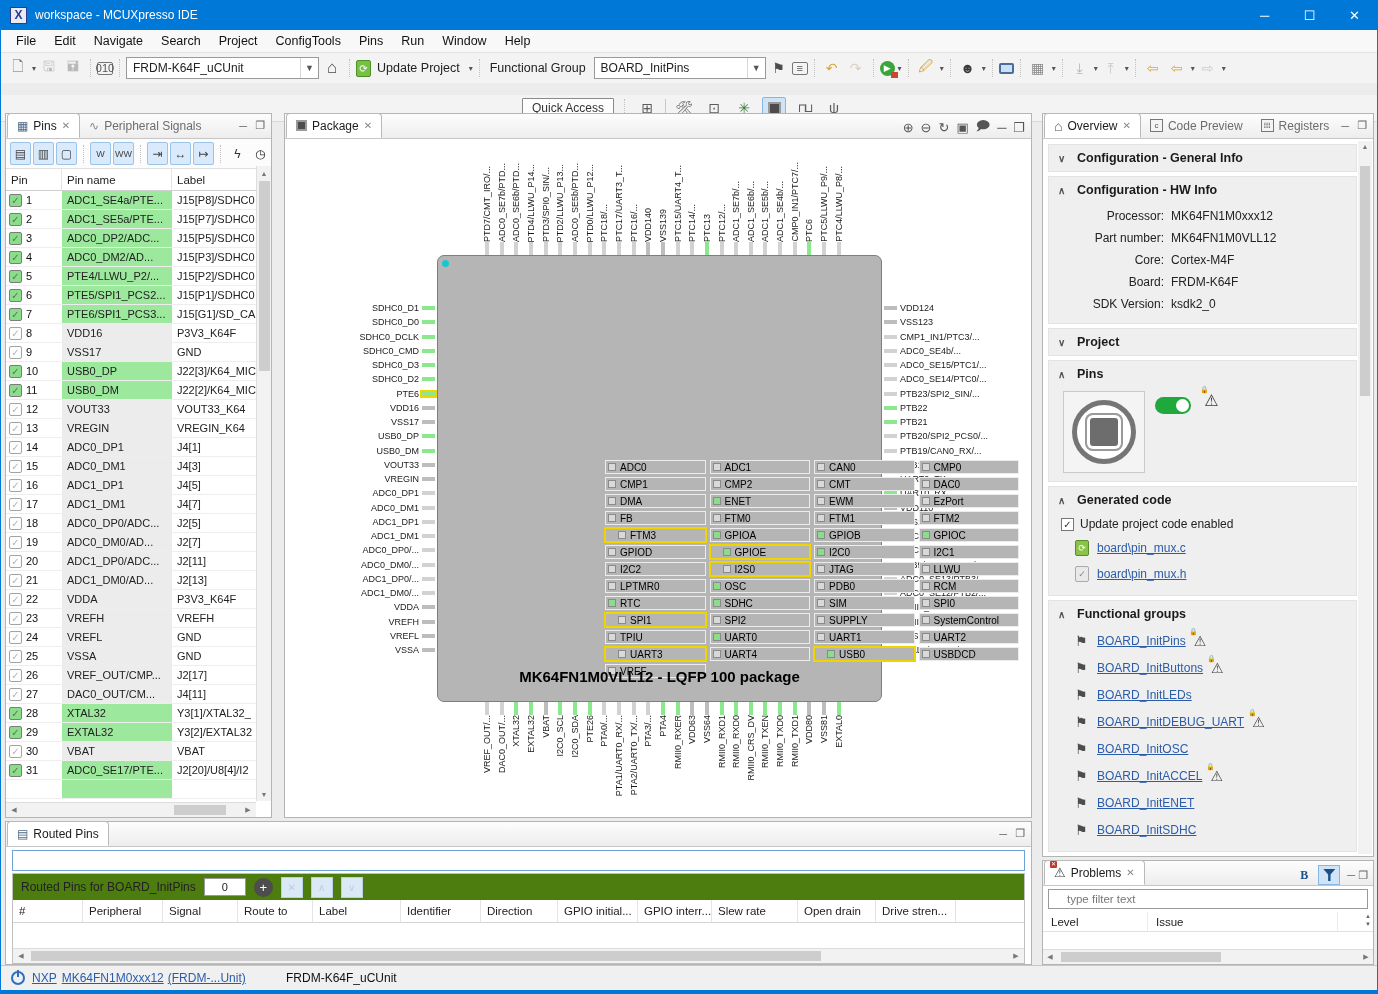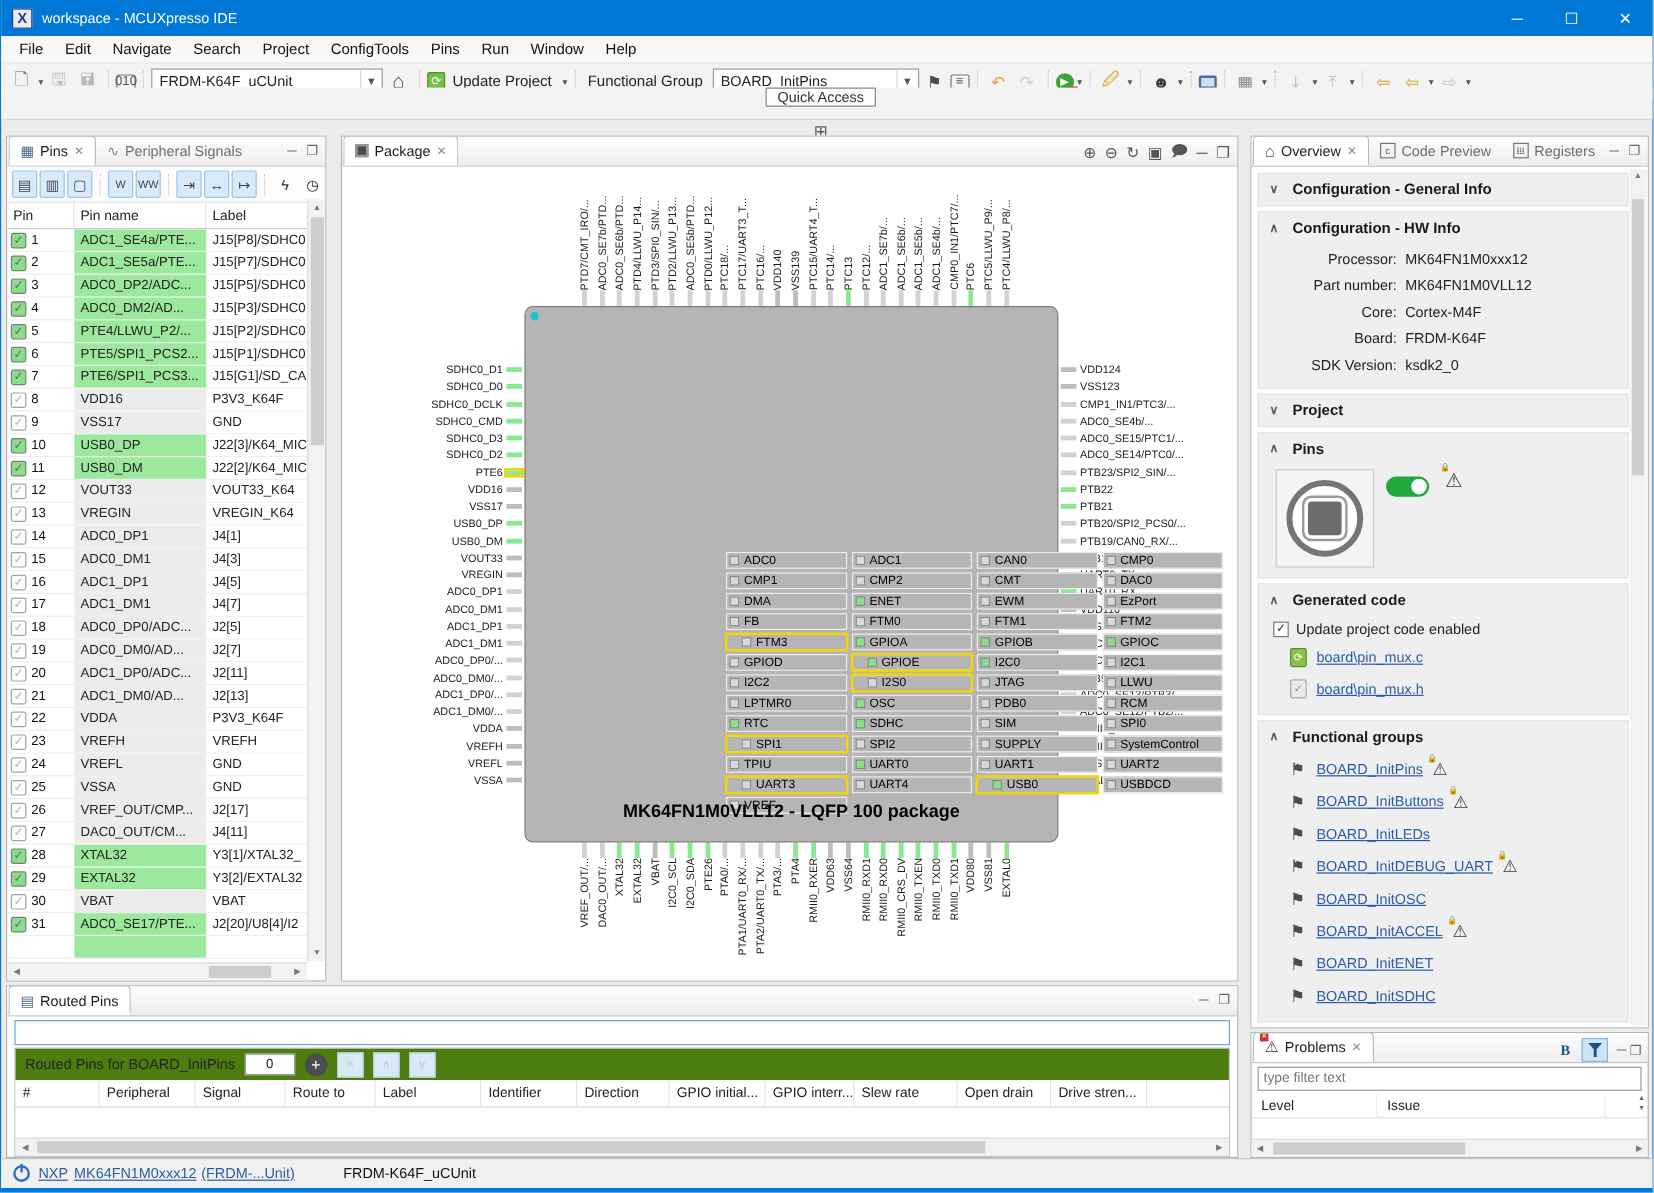--- a/index.html
+++ b/index.html
@@ -13,21 +13,21 @@
   .title-text{font-size:12px;}
   .win-btns{margin-left:auto;display:flex;height:30px;}
   .win-btn{width:45px;display:flex;align-items:center;justify-content:center;font-size:13px;color:#fff;}
 
   
   .menubar{position:absolute;left:0;top:30px;right:0;height:23px;background:#f8f8f8;display:flex;align-items:center;padding-left:6px;border-bottom:1px solid #e2e2e2;}
   .menu-item{padding:3px 9px;color:#111;font-size:12.5px;cursor:default;}
 
   
   .toolbar1{position:absolute;left:0;top:53px;right:0;height:30px;background:#f3f3f3;display:flex;align-items:center;padding-left:6px;gap:2px;}
-  .toolbar2{position:absolute;left:0;top:73px;right:0;height:27px;background:#f3f3f3;border-bottom:1px solid #d9d9d9;display:flex;align-items:center;justify-content:flex-start;padding-right:10px;gap:6px;flex-direction:column;}
+  .toolbar2{position:absolute;left:0;top:95px;right:0;height:27px;background:#f3f3f3;border-bottom:1px solid #d9d9d9;display:flex;align-items:center;justify-content:center;padding-right:10px;gap:6px;}
   .tico{min-width:22px;height:22px;display:inline-flex;align-items:center;justify-content:center;color:#6d6d6d;font-size:14px;border-radius:2px;}
   .tico.small{font-size:11px;min-width:16px;}
   .tsep{width:1px;height:18px;border-left:1px dotted #c2c2c2;margin:0 4px;}
   .combo{height:22px;background:#fff;border:1px solid #9a9a9a;display:flex;align-items:center;font-size:12px;padding-left:6px;position:relative;}
   .combo .carr{margin-left:auto;width:18px;height:20px;display:flex;align-items:center;justify-content:center;color:#555;font-size:9px;border-left:1px solid #d8d8d8;}
   .combo.w1{width:193px;}
   .combo.w2{width:172px;}
   .tlabel{font-size:12.5px;color:#222;margin:0 6px 0 4px;}
   .dd{font-size:8px;color:#555;margin-left:1px;}
   .ic-gold{color:#d9a62e;}
@@ -150,21 +150,21 @@
   .rp-cols{height:23px;display:flex;border-bottom:1px solid #d5d5d5;background:#fff;font-size:11.5px;}
   .rp-col{display:flex;align-items:center;padding-left:6px;border-right:1px solid #e4e4e4;white-space:nowrap;overflow:hidden;flex:none;}
   .rp-body{flex:1;background:#fff;}
 
   
   #pb-panel{left:1041px;top:860px;width:332px;height:105px;display:flex;flex-direction:column;}
   .pb-tools{margin-left:auto;display:flex;gap:3px;align-items:center;padding-right:5px;}
   .pb-btn{width:22px;height:20px;display:flex;align-items:center;justify-content:center;border:1px solid transparent;font-size:12px;color:#1a4f8a;}
   .pb-btn.sel{background:#cfe4f7;border-color:#86b6e2;}
   .funnel{width:12px;height:12px;background:#1a4f8a;clip-path:polygon(0 0,100% 0,60% 45%,60% 100%,40% 100%,40% 45%);}
-  .pb-filter{margin:3px 5px;height:20px;border:1px solid #9a9a9a;background:#fff;font-size:11.5px;padding:0 4px;color:#222;font-family:"Liberation Sans",sans-serif;}
+  .pb-filter{margin:3px 5px;height:20px;border:1px solid #9a9a9a;background:#fff;font-size:11.5px;padding:0 18px;color:#222;font-family:"Liberation Sans",sans-serif;}
   .pb-filter::placeholder{color:#777;}
   .pb-cols{height:20px;display:flex;font-size:11.5px;border-bottom:1px solid #e0e0e0;align-items:center;position:relative;}
   .pb-col{padding-left:8px;flex:none;display:flex;align-items:center;height:100%;border-right:1px solid #ececec;}
   .pb-spin{position:absolute;right:2px;top:0;display:flex;flex-direction:column;font-size:6px;color:#666;line-height:8px;align-items:center;}
   .pb-hscroll{height:15px;background:#f2f2f2;border-top:1px solid #ddd;display:flex;align-items:center;position:relative;margin-top:auto;}
   .pb-hscroll .thumb{position:absolute;left:18px;width:160px;height:10px;background:#cdcdcd;}
   .warn-tab{position:relative;font-size:13px;color:#3a3a3a;}
   .warn-tab::before{content:"✕";position:absolute;left:-4px;top:-4px;font-size:6px;color:#fff;background:#c0392b;width:7px;height:7px;line-height:7px;text-align:center;border-radius:1px;}
 
   

